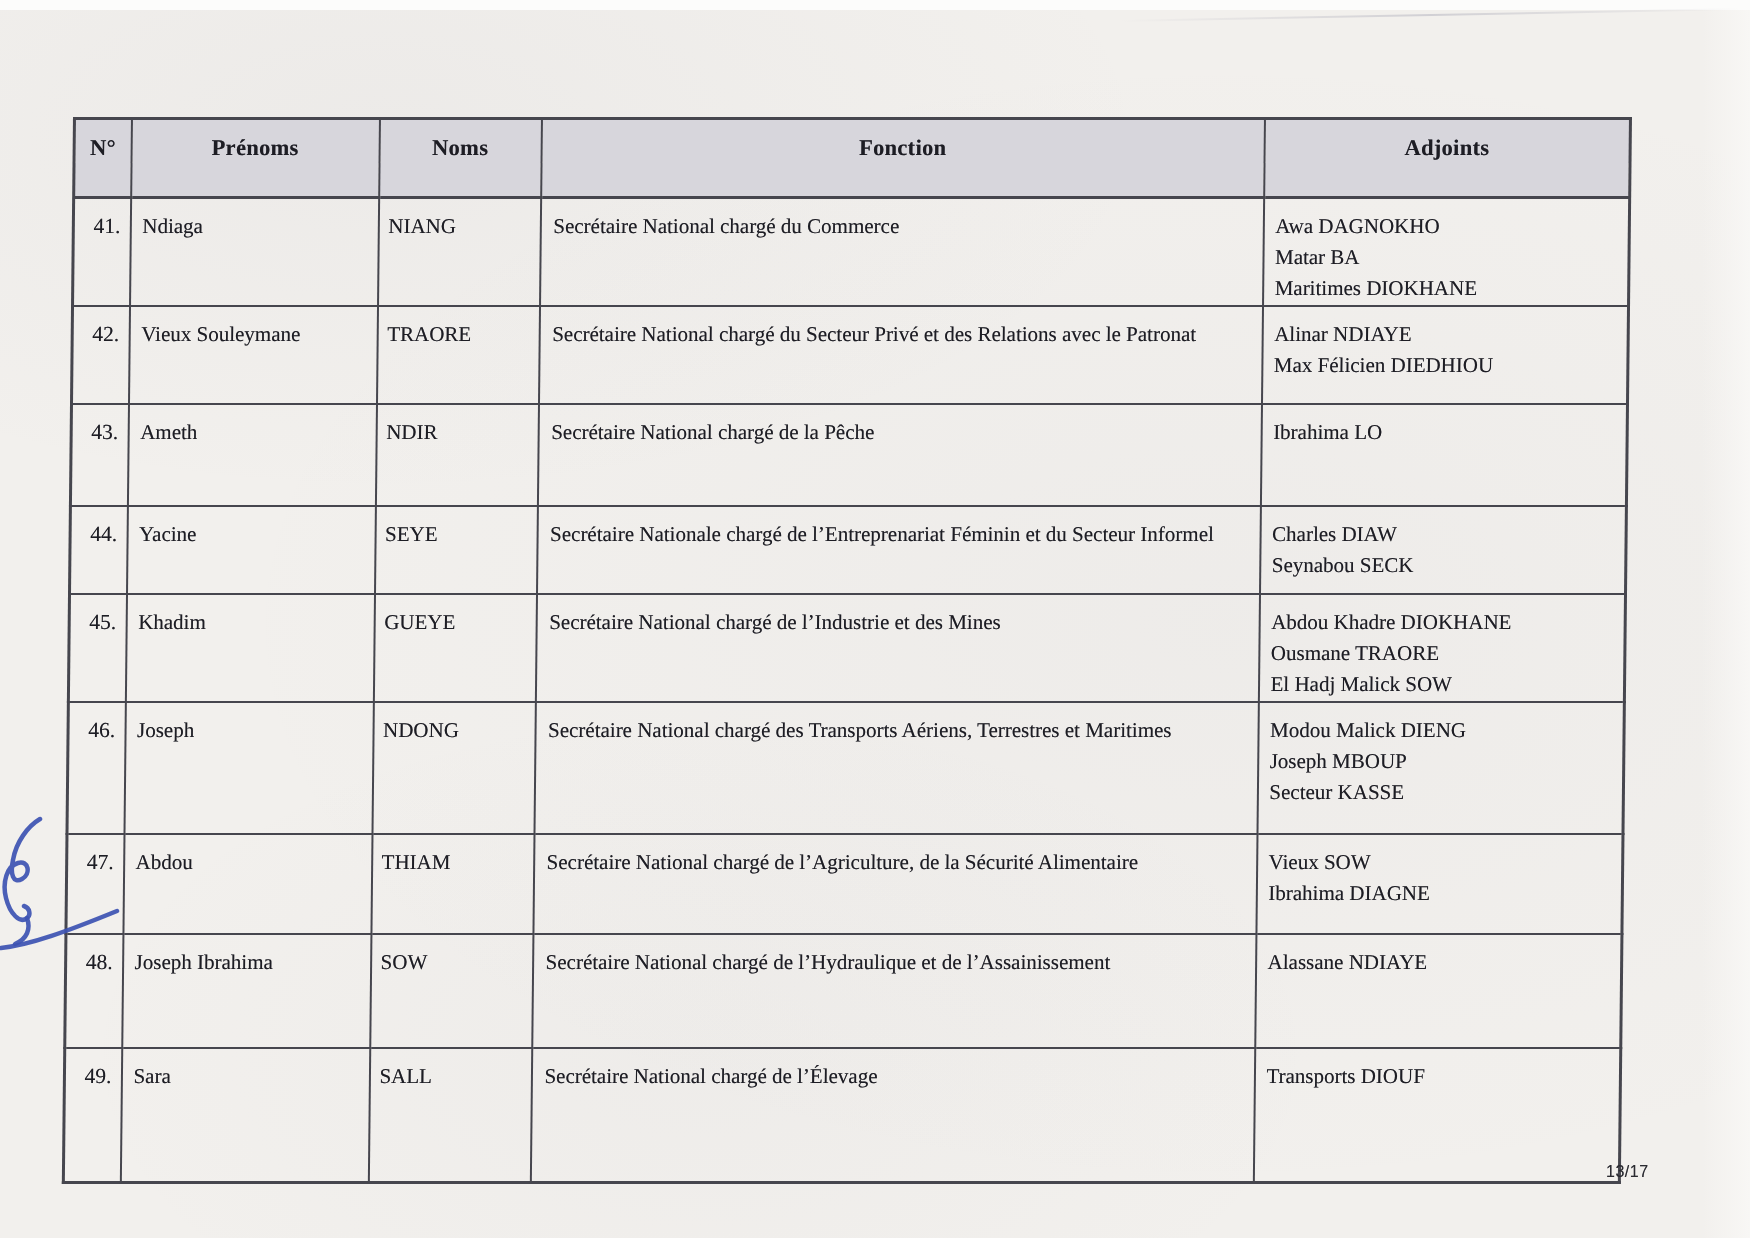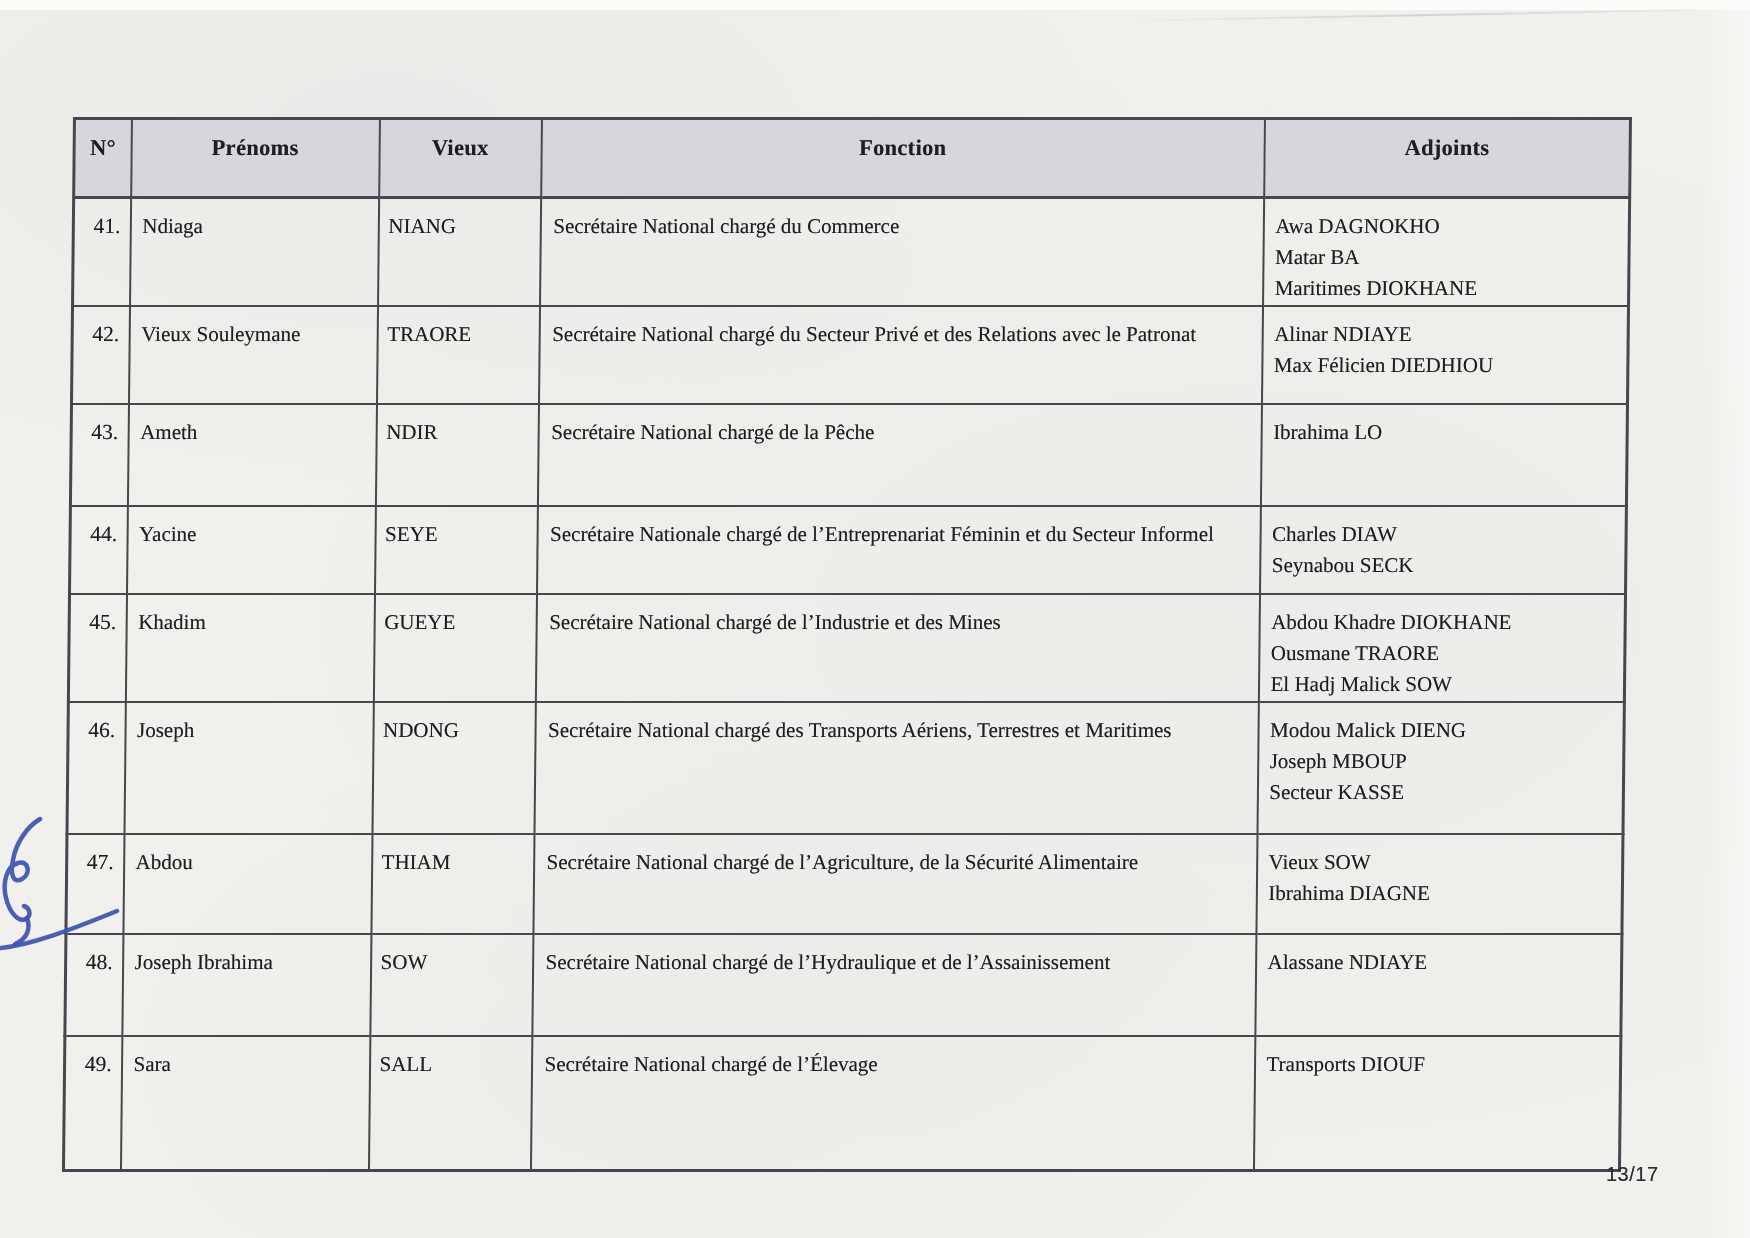--- a/index.html
+++ b/index.html
@@ -50,25 +50,25 @@
   td.c-nom{padding-left:9px;}
   td.c-fon{padding-left:12px;padding-right:13px;}
   td.c-adj{padding-left:11px;padding-right:6px;}
   tbody tr:nth-child(1){height:101px;}
   tbody tr:nth-child(2){height:98px;}
   tbody tr:nth-child(3){height:102px;}
   tbody tr:nth-child(4){height:88px;}
   tbody tr:nth-child(5){height:97px;}
   tbody tr:nth-child(6){height:132px;}
   tbody tr:nth-child(7){height:100px;}
-  tbody tr:nth-child(8){height:102px;}
+  tbody tr:nth-child(8){height:114px;}
   tbody tr:nth-child(9){height:134px;}
   .page-number{
     position:absolute;left:1606px;top:1153px;
-    font-family:"Liberation Sans",sans-serif;font-size:20px;
+    font-family:"Liberation Sans",sans-serif;font-size:16px;
     color:#2b2b31;letter-spacing:.5px;text-shadow:0 0 .5px rgba(40,40,50,.5);
   }
   .ink{position:absolute;left:0px;top:806px;color:var(--ink,#3d52b2);}
   .ink path{fill:none;stroke:currentColor;stroke-width:4.5;stroke-linecap:round;stroke-linejoin:round;opacity:.92;}
 </style>
 </head>
 <body>
 
 <div class="page">
   <div class="scan-line"></div>
@@ -79,21 +79,21 @@
         <col style="width:57px">
           <col style="width:248px">
           <col style="width:162px">
           <col style="width:723px">
           <col style="width:366px">
       </colgroup>
       <thead>
         <tr>
           <th>N°</th>
           <th>Prénoms</th>
-          <th>Vieux</th>
+          <th>Noms</th>
           <th>Fonction</th>
           <th>Adjoints</th>
         </tr>
       </thead>
       <tbody>
         <tr>
           <td class="c-num">41.</td>
           <td class="c-pre">Ndiaga</td>
           <td class="c-nom">NIANG</td>
           <td class="c-fon">Secrétaire National chargé du Commerce</td>

